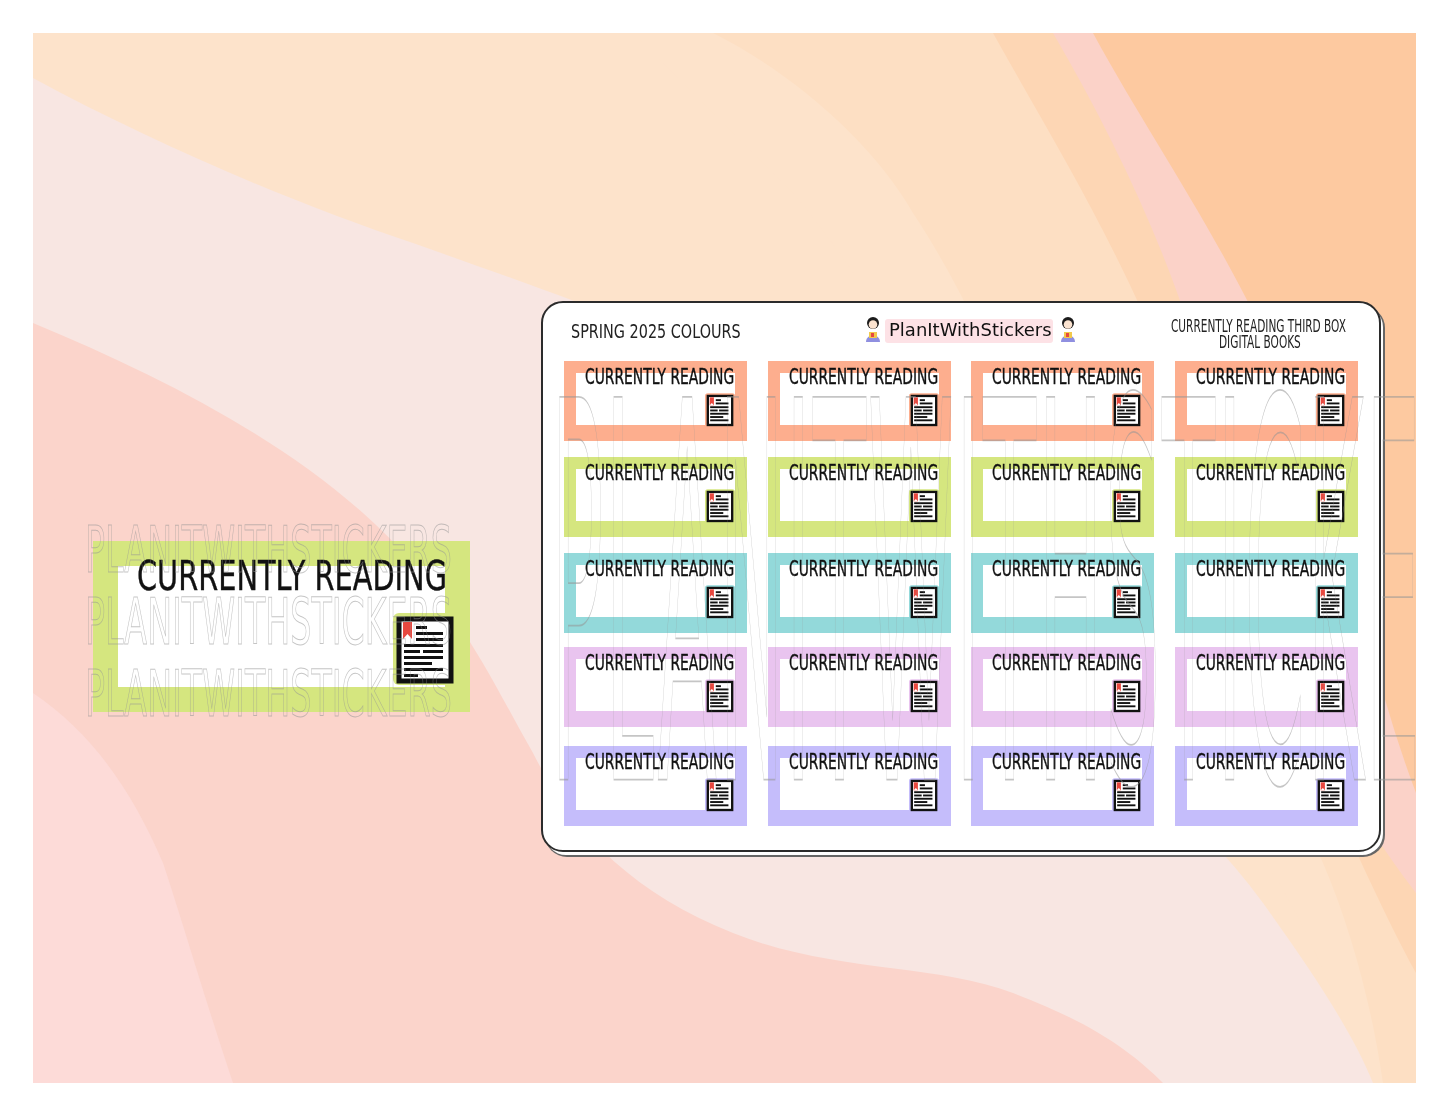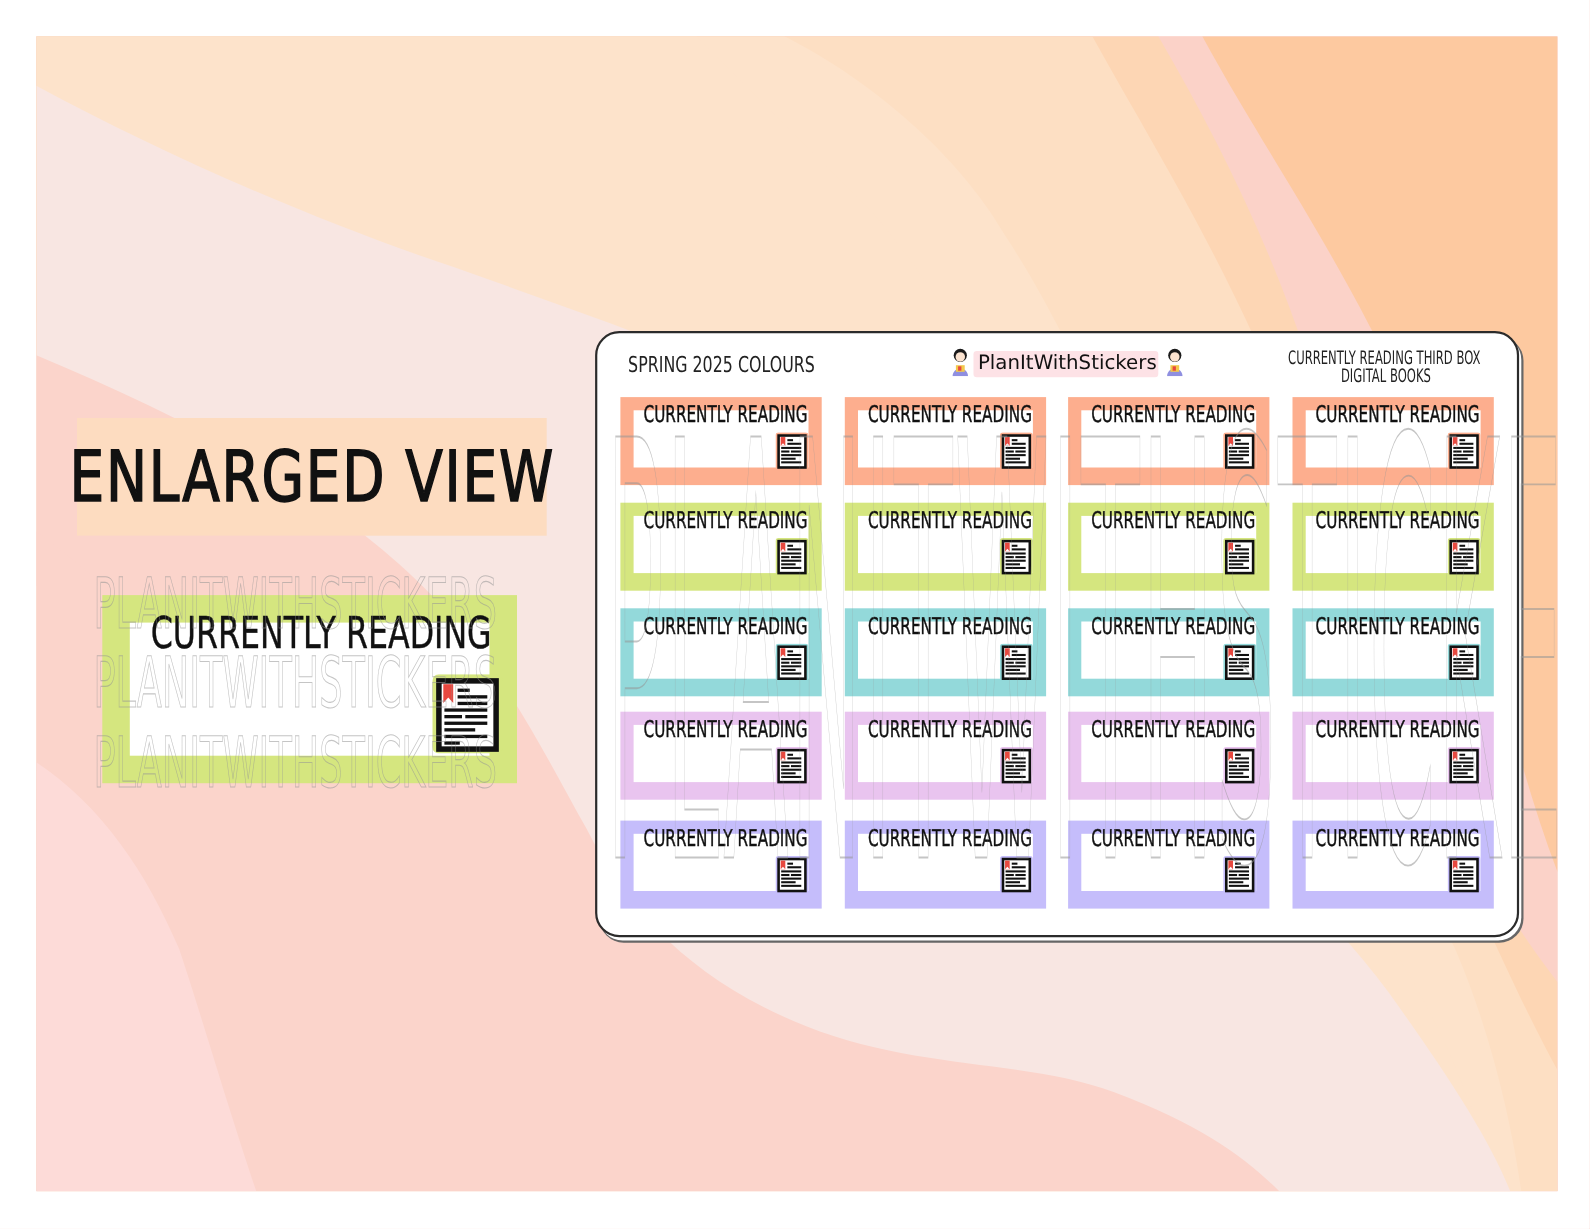--- a/index.html
+++ b/index.html
@@ -30,23 +30,20 @@
     <path d="M0 0 H960 C1010 90 1060 170 1110 280 C1170 410 1200 560 1270 700 C1310 790 1350 880 1383 940 V1050 H920 C830 990 760 880 700 780 C620 650 520 540 380 450 C250 370 110 300 0 240 Z" fill="#fddfc3"></path>
     <path d="M0 0 H680 C760 40 840 110 880 180 C940 270 980 380 1040 470 C1120 600 1230 700 1290 830 C1320 900 1340 980 1350 1050 H0 Z" fill="#fde3cb"></path>
     <path d="M0 0 H600 C640 40 690 90 760 160 C820 230 880 330 930 430 C1000 560 1090 660 1180 760 C1260 850 1300 950 1330 1050 H0 Z" fill="#fde3cb"></path>
     <path d="M0 0 H560 L0 0 Z" fill="#fde3cb"></path>
     <path d="M0 45 C120 110 260 170 380 210 C520 260 640 300 740 360 C830 420 880 500 930 560 C1010 660 1150 760 1230 870 C1280 940 1320 1000 1340 1050 H0 Z" fill="#f8e6e2"></path>
     <path d="M0 290 C120 340 240 400 330 480 C420 560 460 650 500 720 C540 800 600 860 700 900 C800 940 900 930 980 960 C1060 990 1100 1020 1130 1050 H0 Z" fill="#fbd4cb"></path>
     <path d="M0 660 C60 700 100 760 130 830 C150 890 170 960 200 1050 H0 Z" fill="#fddbd8"></path>
     <path d="M0 450 C40 480 60 500 70 500 L0 500 Z" fill="#fbd4cb"></path>
   </svg>
 
-  <div class="enlarged-label">
-    <span>ENLARGED VIEW</span>
-  </div>
 
   <div class="sticker" id="enlarged-sticker" style="left:60px;top:508px;width:377px;height:171px;background:#d5e67f;">
     <div class="inner" style="left:25px;top:25px;width:327px;height:121px;"></div>
     <div class="title" style="left:44px;top:12px;font-size:40px;transform:scaleX(0.72);">CURRENTLY READING</div>
     <svg class="book" style="left:300px;top:72px;" width="64" height="72" viewBox="0 0 64 72">
       <rect x="0" y="0" width="64" height="72" rx="6" fill="#d5e67f"></rect>
       <rect x="6" y="6" width="52" height="62" fill="#ffffff" stroke="#111" stroke-width="5"></rect>
       <rect x="10" y="9" width="9" height="17" fill="#e8483f"></rect>
       <path d="M10 26 L14.5 21 L19 26 Z" fill="#fff"></path>
       <g fill="#111">

